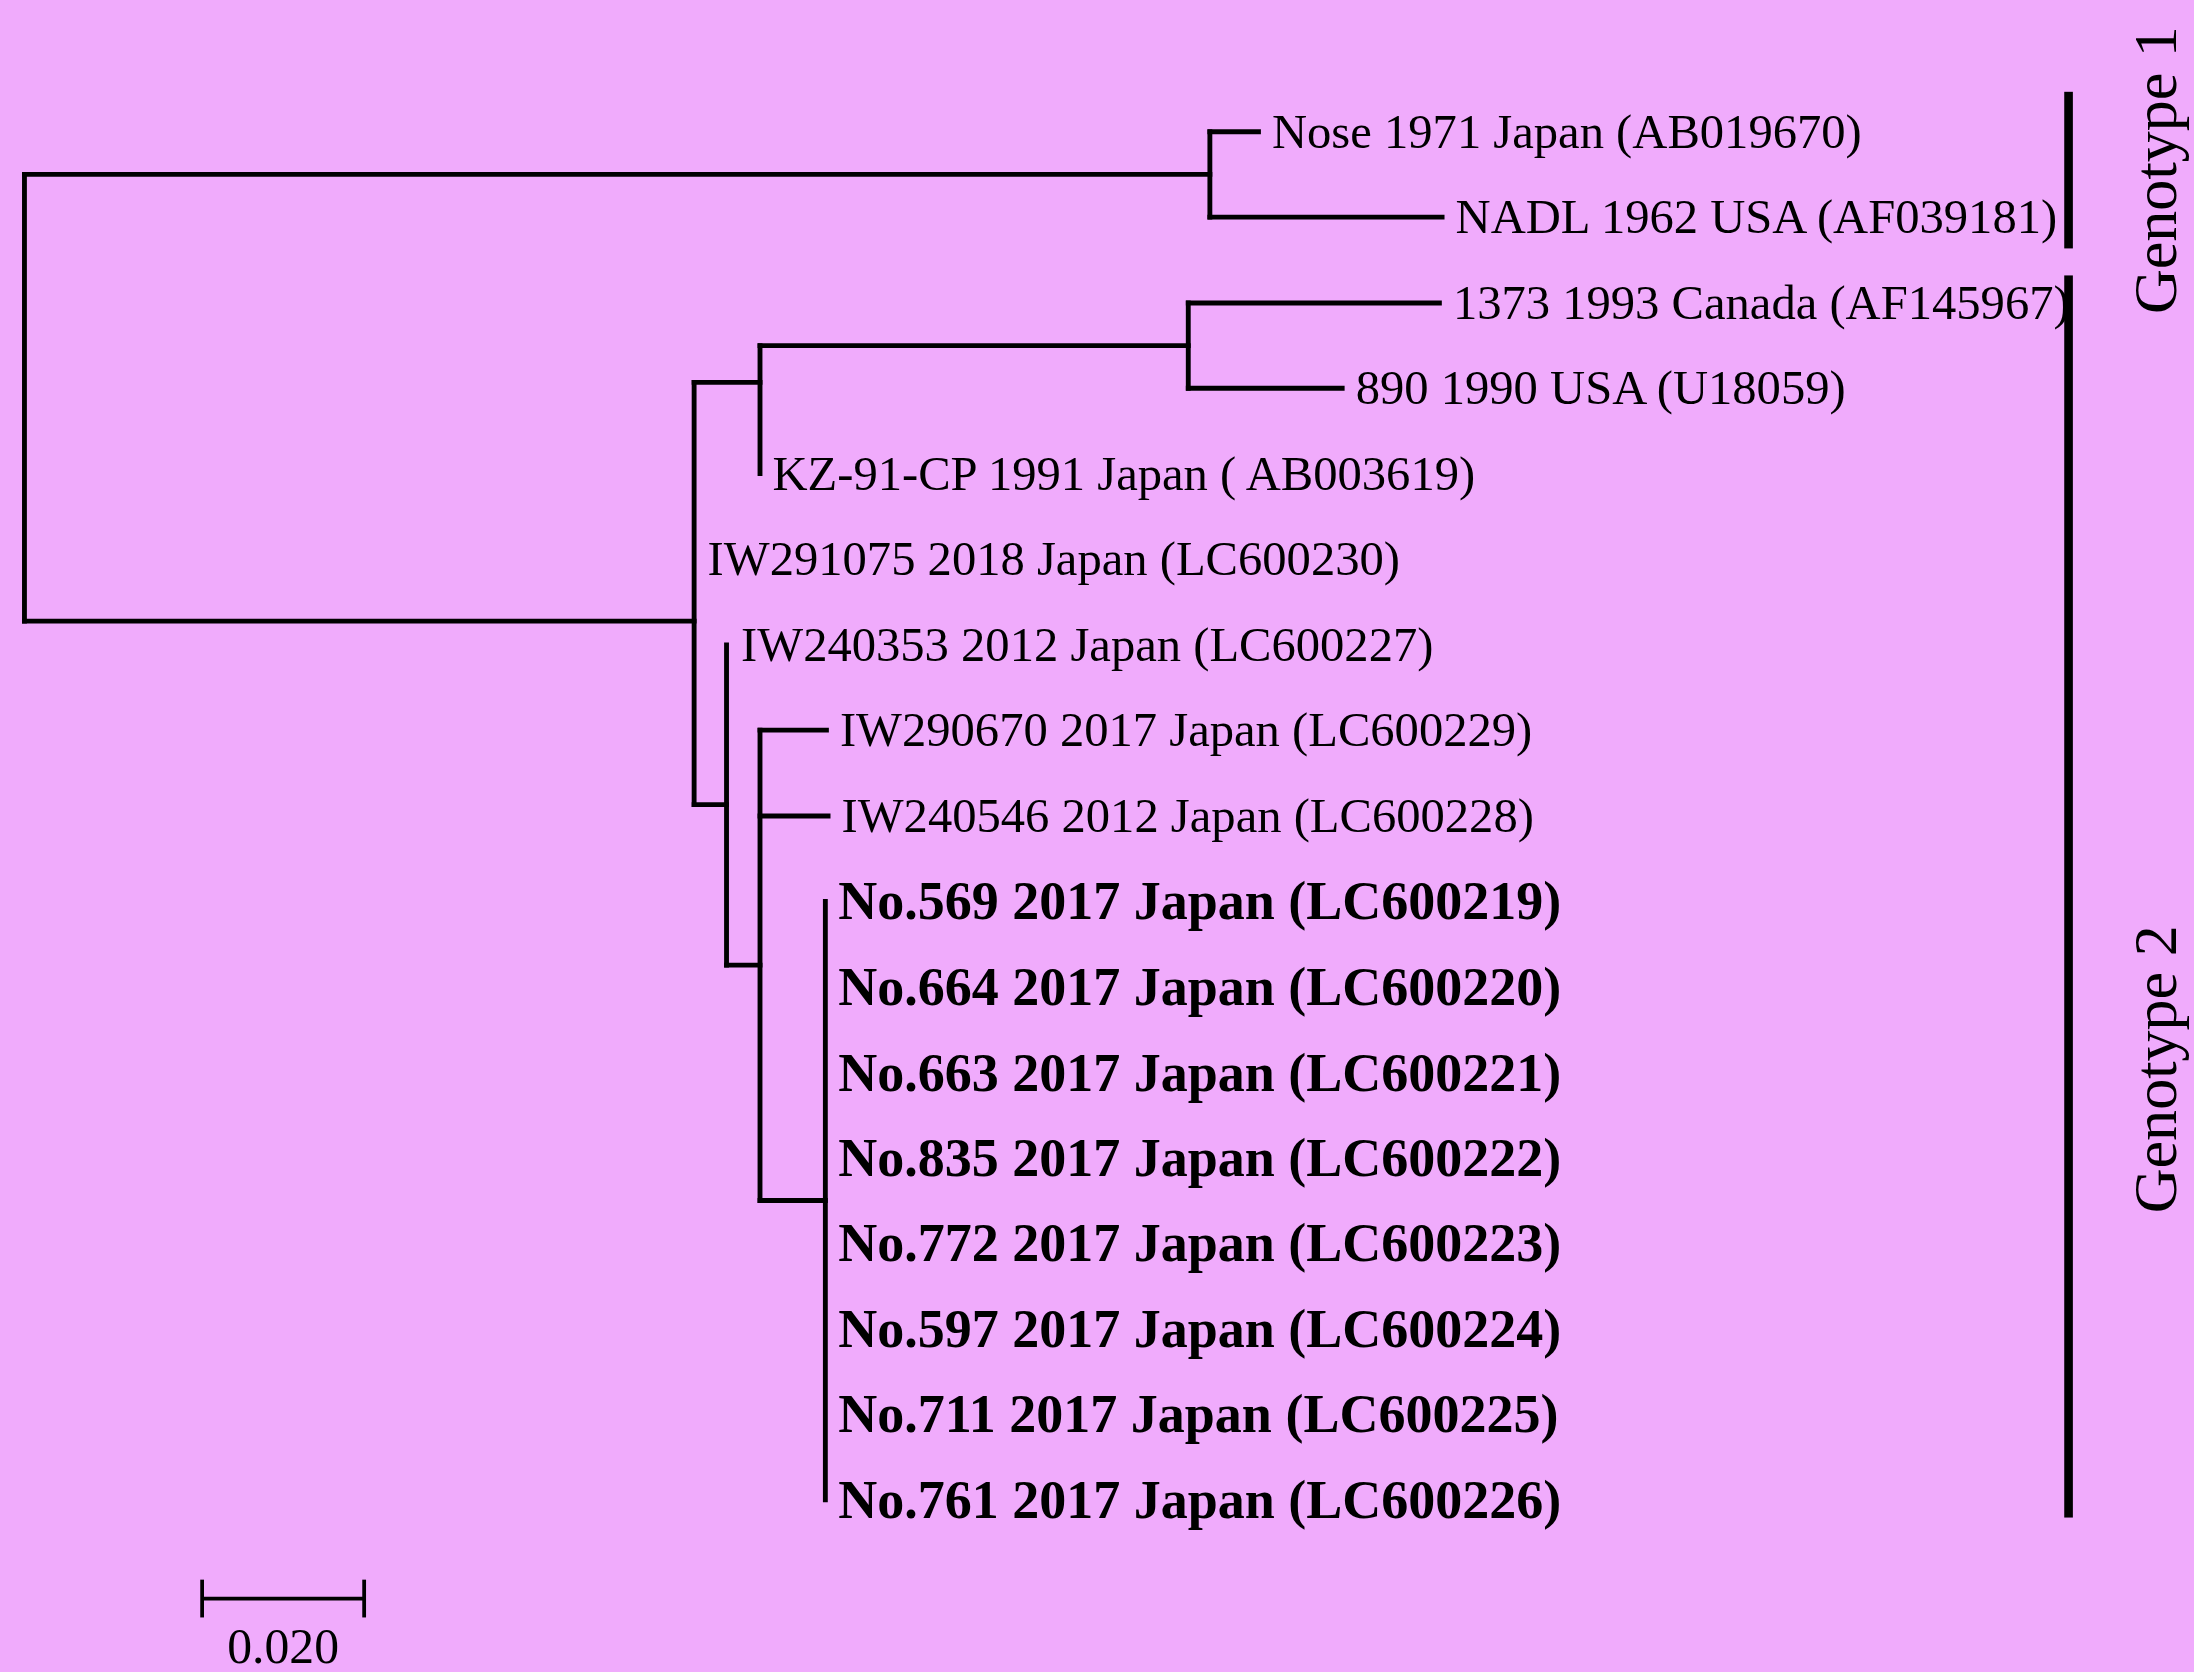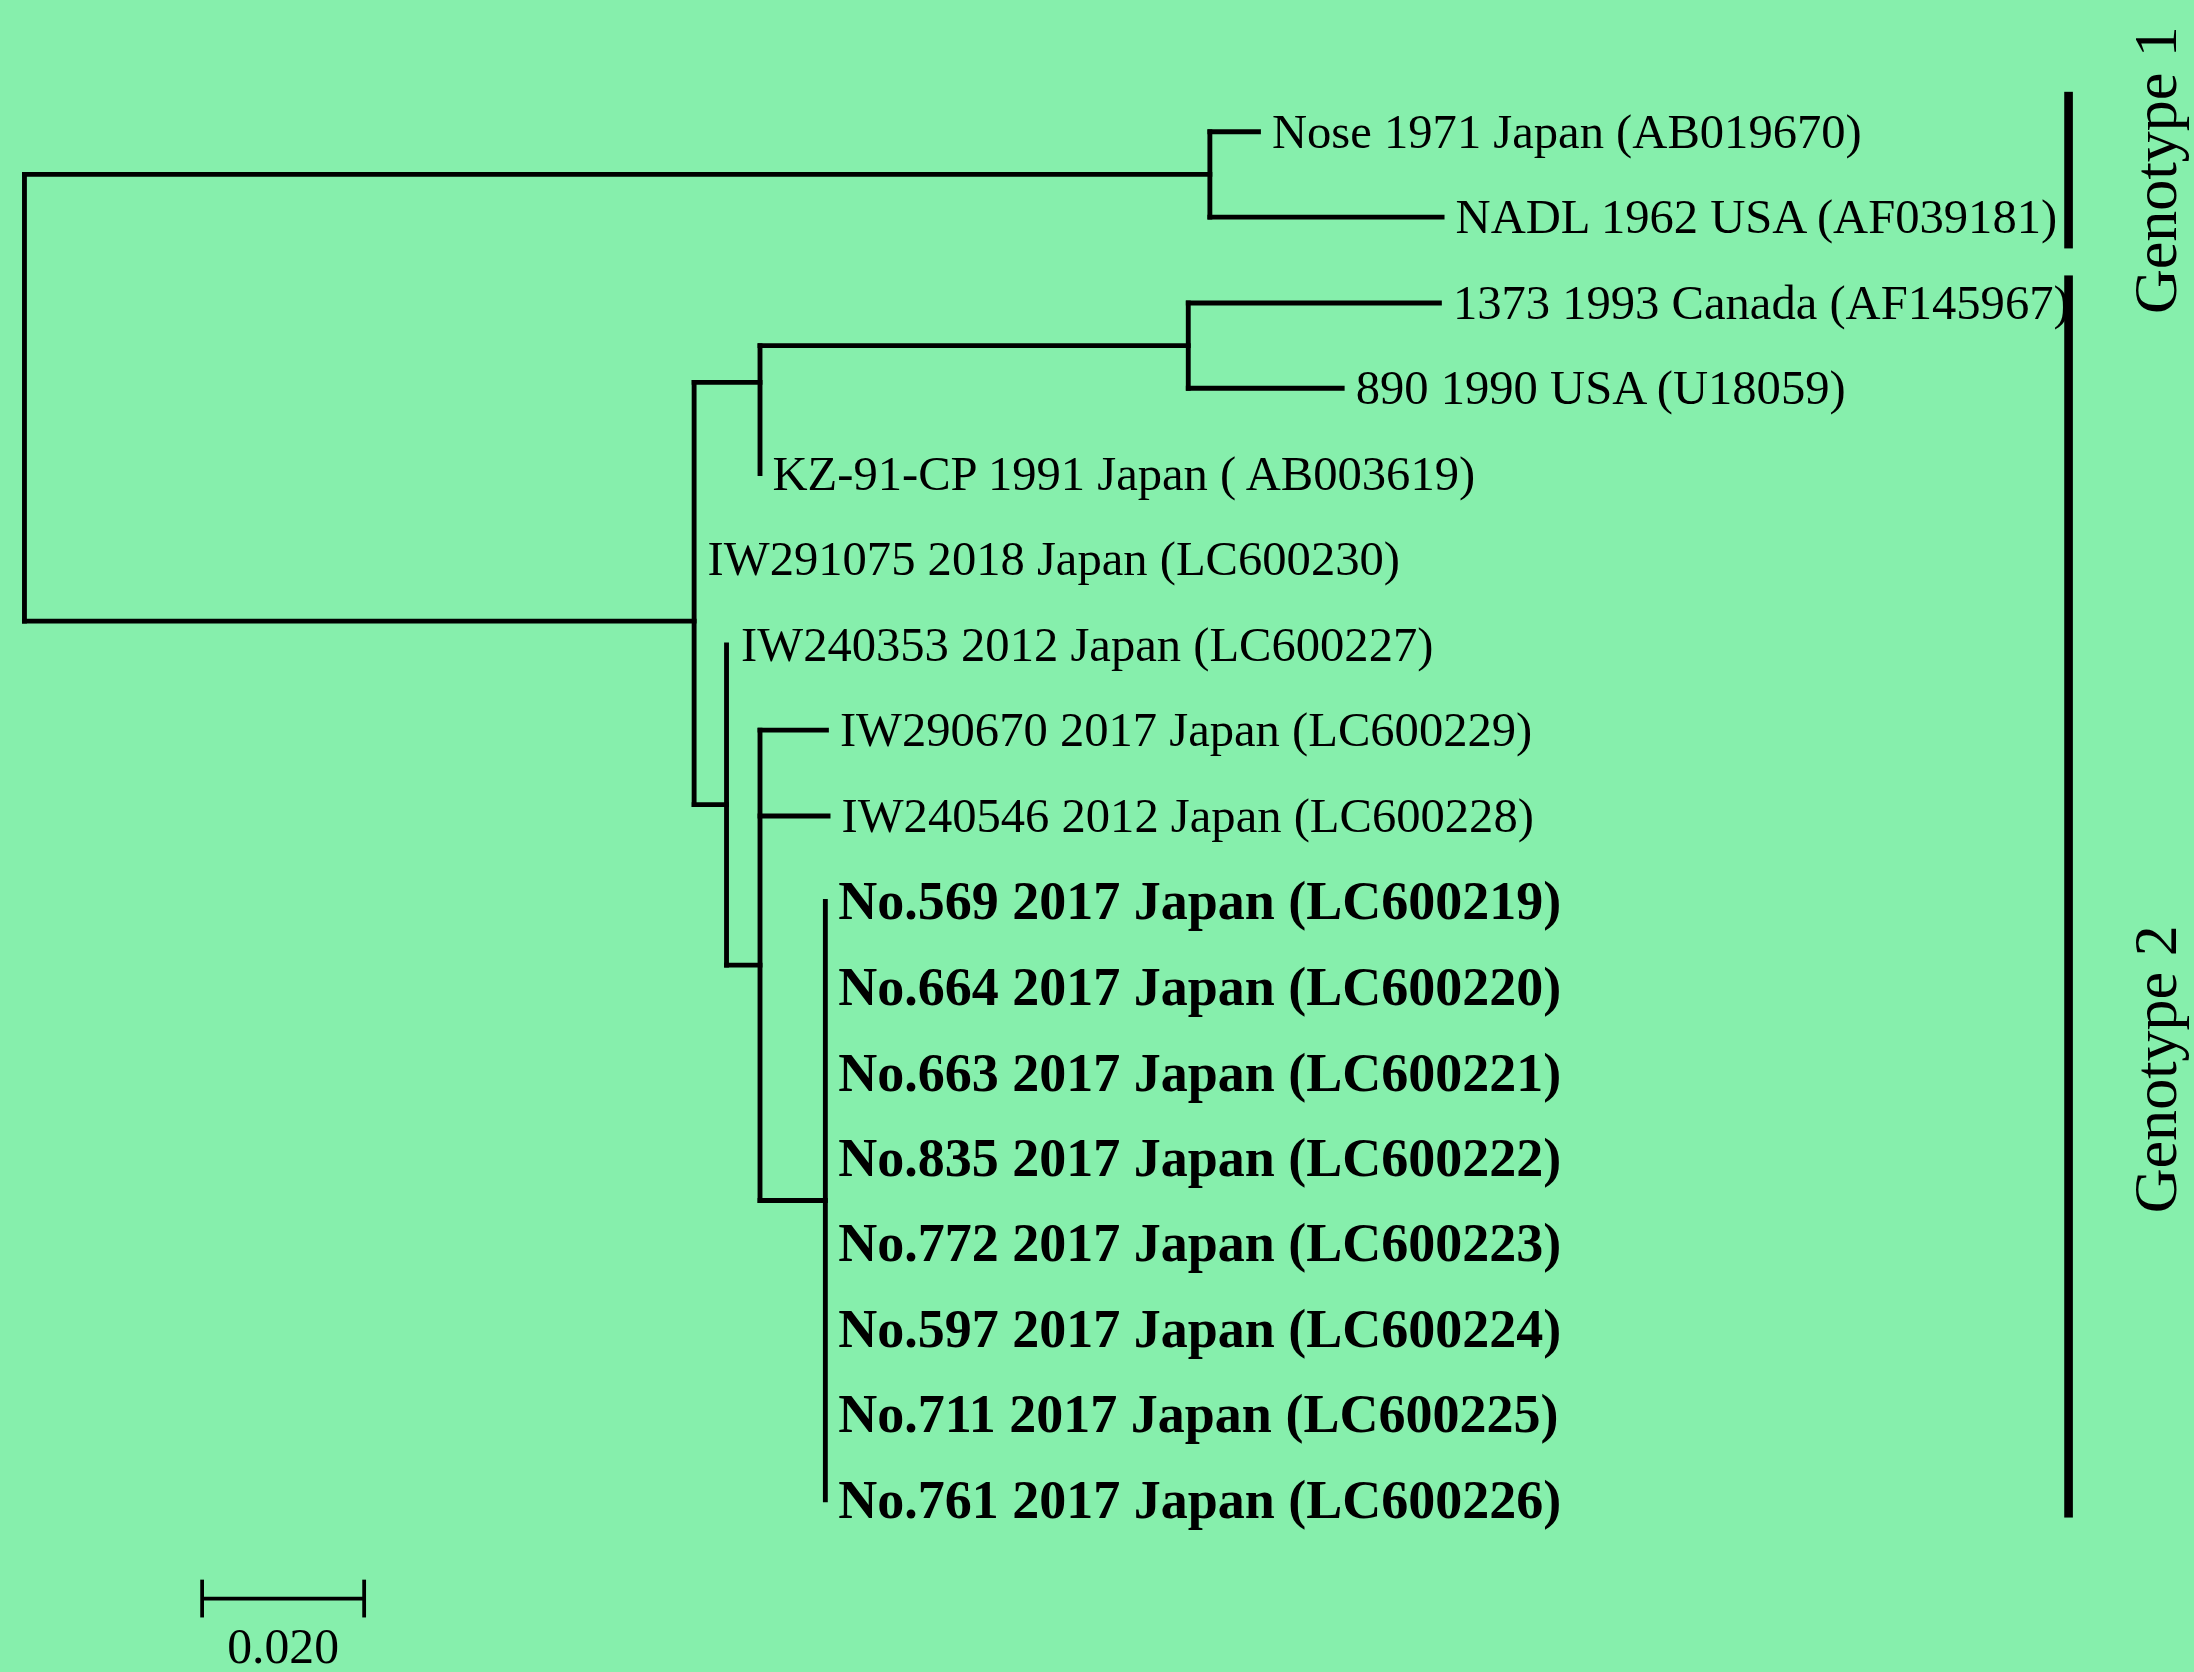--- a/index.html
+++ b/index.html
@@ -4,21 +4,21 @@
 <style>
   html, body {
     margin: 0;
     padding: 0;
     background: #ffffff;
   }
   #page {
     position: relative;
     width: 2194px;
     height: 1672px;
-    background: #86efac;
+    background: #f0abfc;
     overflow: hidden;
   }
   svg { display: block; }
   .branch {
     stroke: #000000;
     stroke-width: 9;
     fill: none;
     stroke-linecap: square;
   }
   .scalebar-line {

